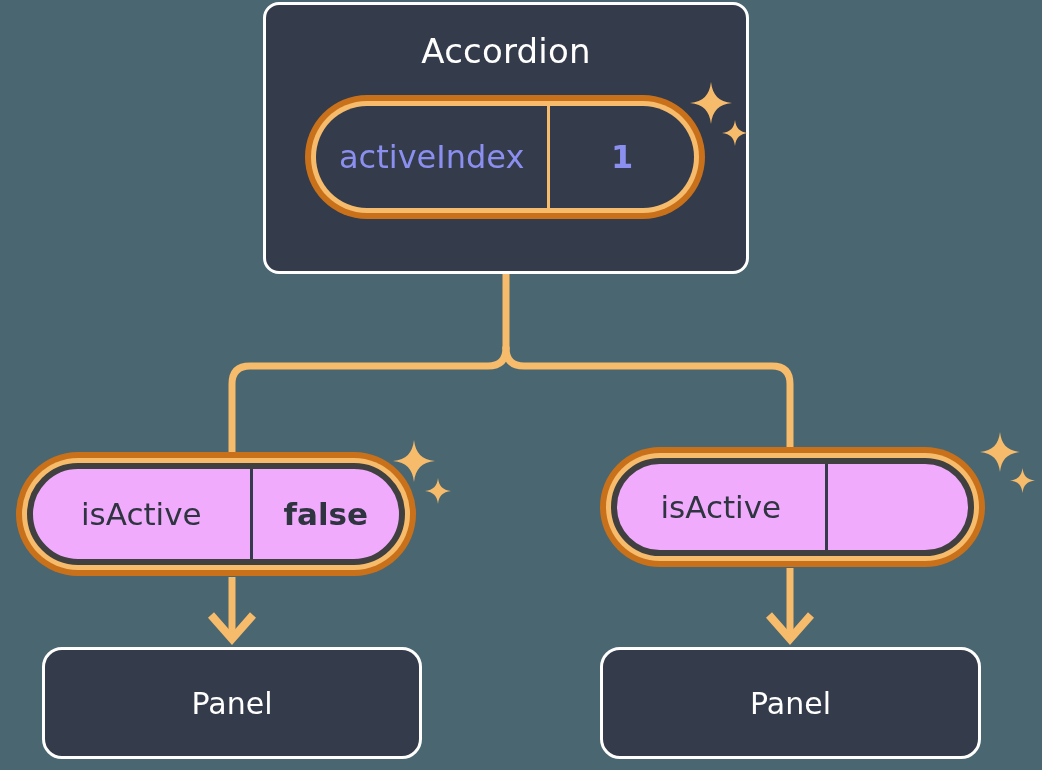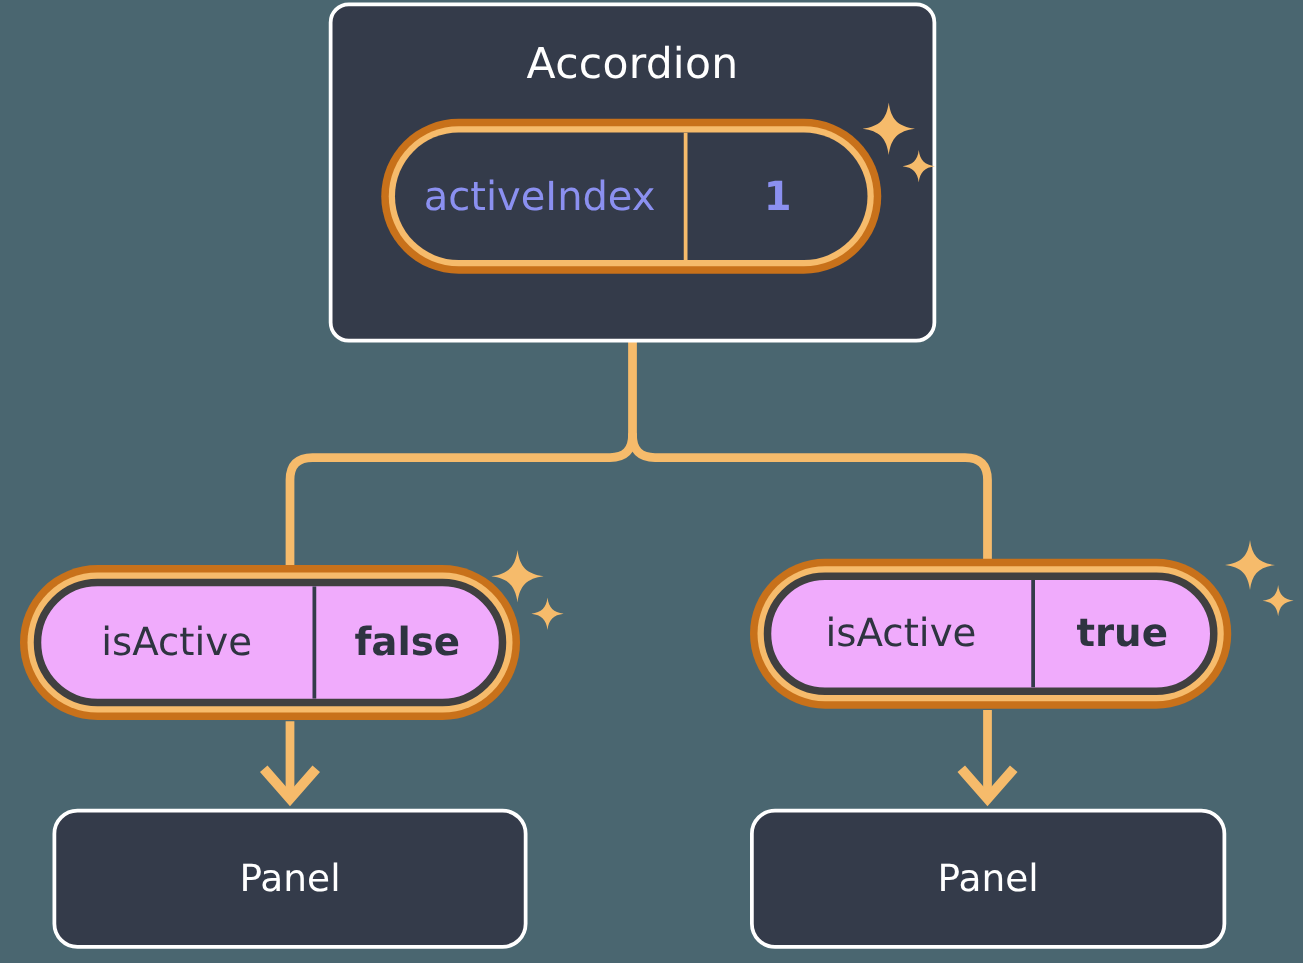--- a/index.html
+++ b/index.html
@@ -238,21 +238,20 @@
 
   <div class="panel-card" id="panel-left">
     <div class="panel-label">Panel</div>
   </div>
 
   <div class="pill-wrap" id="wrap-isactive-true">
     <div class="pill pill-leaf" id="pill-isactive-true">
       <div class="pill-inner">
         <div class="pill-face">
           <div class="pill-key">isActive</div>
-          <div class="pill-val">true</div>
         </div>
       </div>
     </div>
   </div>
 
   <div class="sparkle-group" id="sparkles-right-pill">
     <svg class="sparkle" style="left:0px; top:0px;" width="40" height="40" viewBox="0 0 100 100">
       <path d="M50 0 C54 32 68 46 100 50 C68 54 54 68 50 100 C46 68 32 54 0 50 C32 46 46 32 50 0 Z"></path>
     </svg>
     <svg class="sparkle" style="left:30px; top:36px;" width="25" height="25" viewBox="0 0 100 100">

